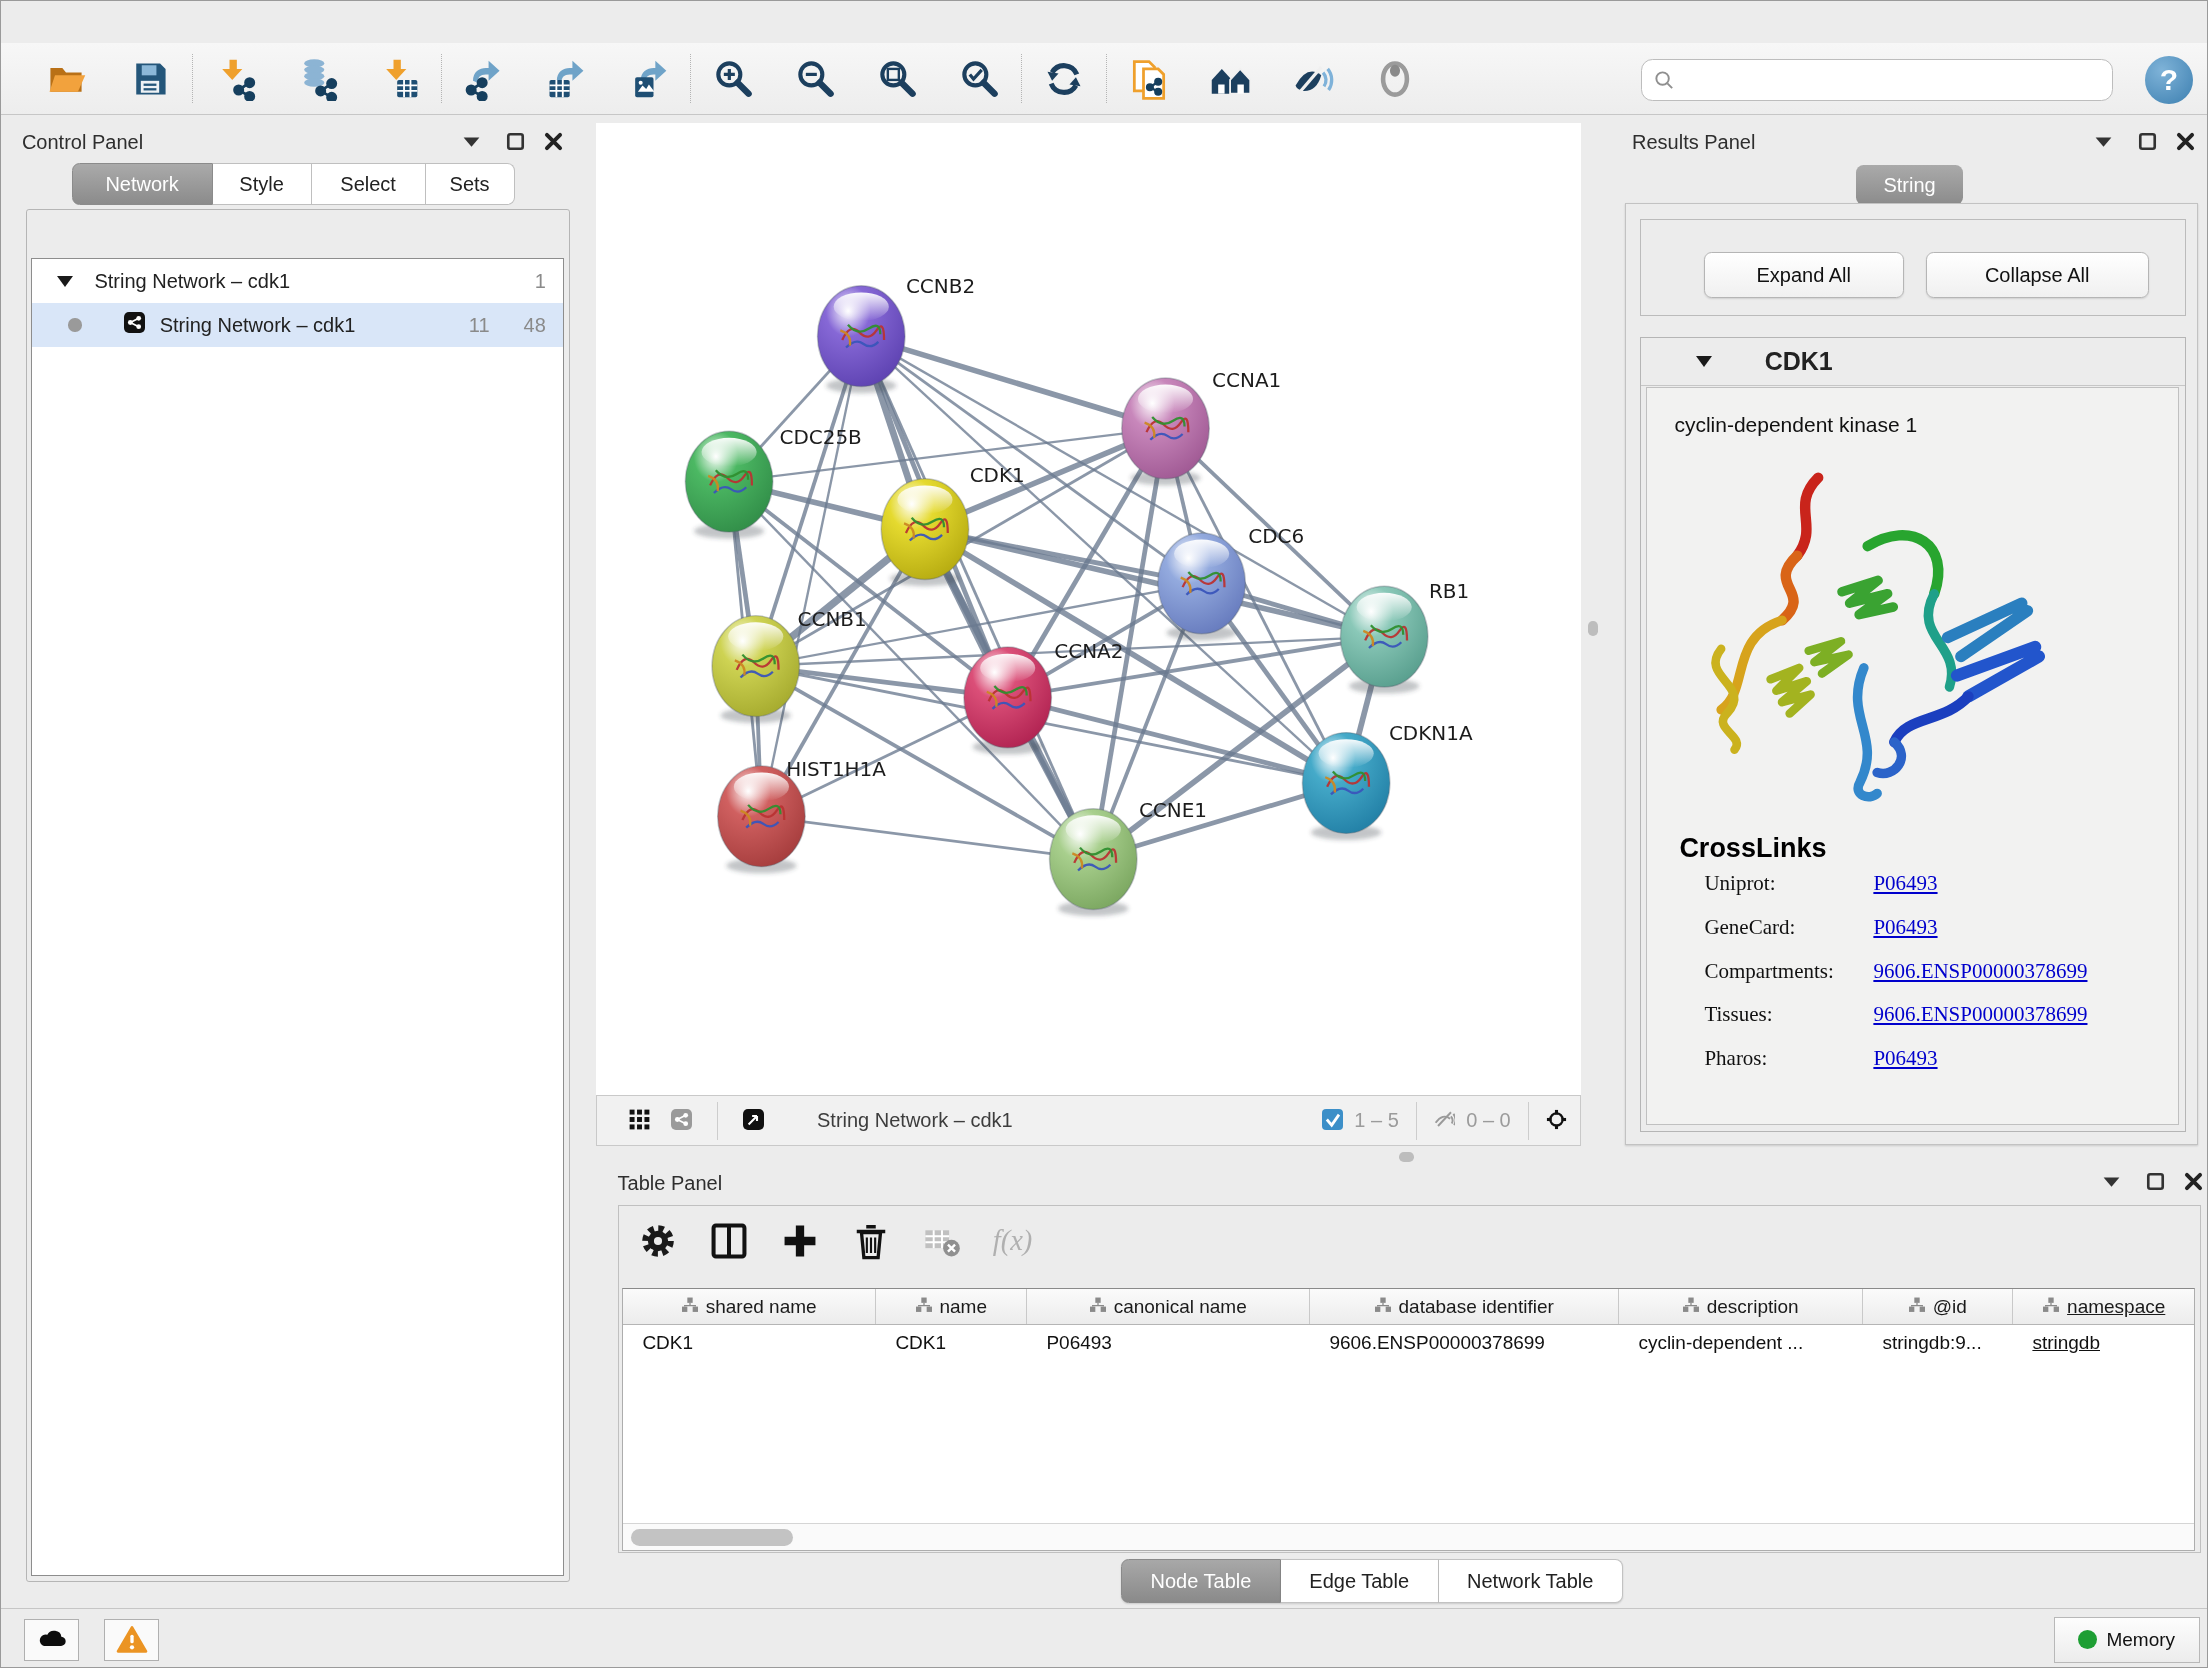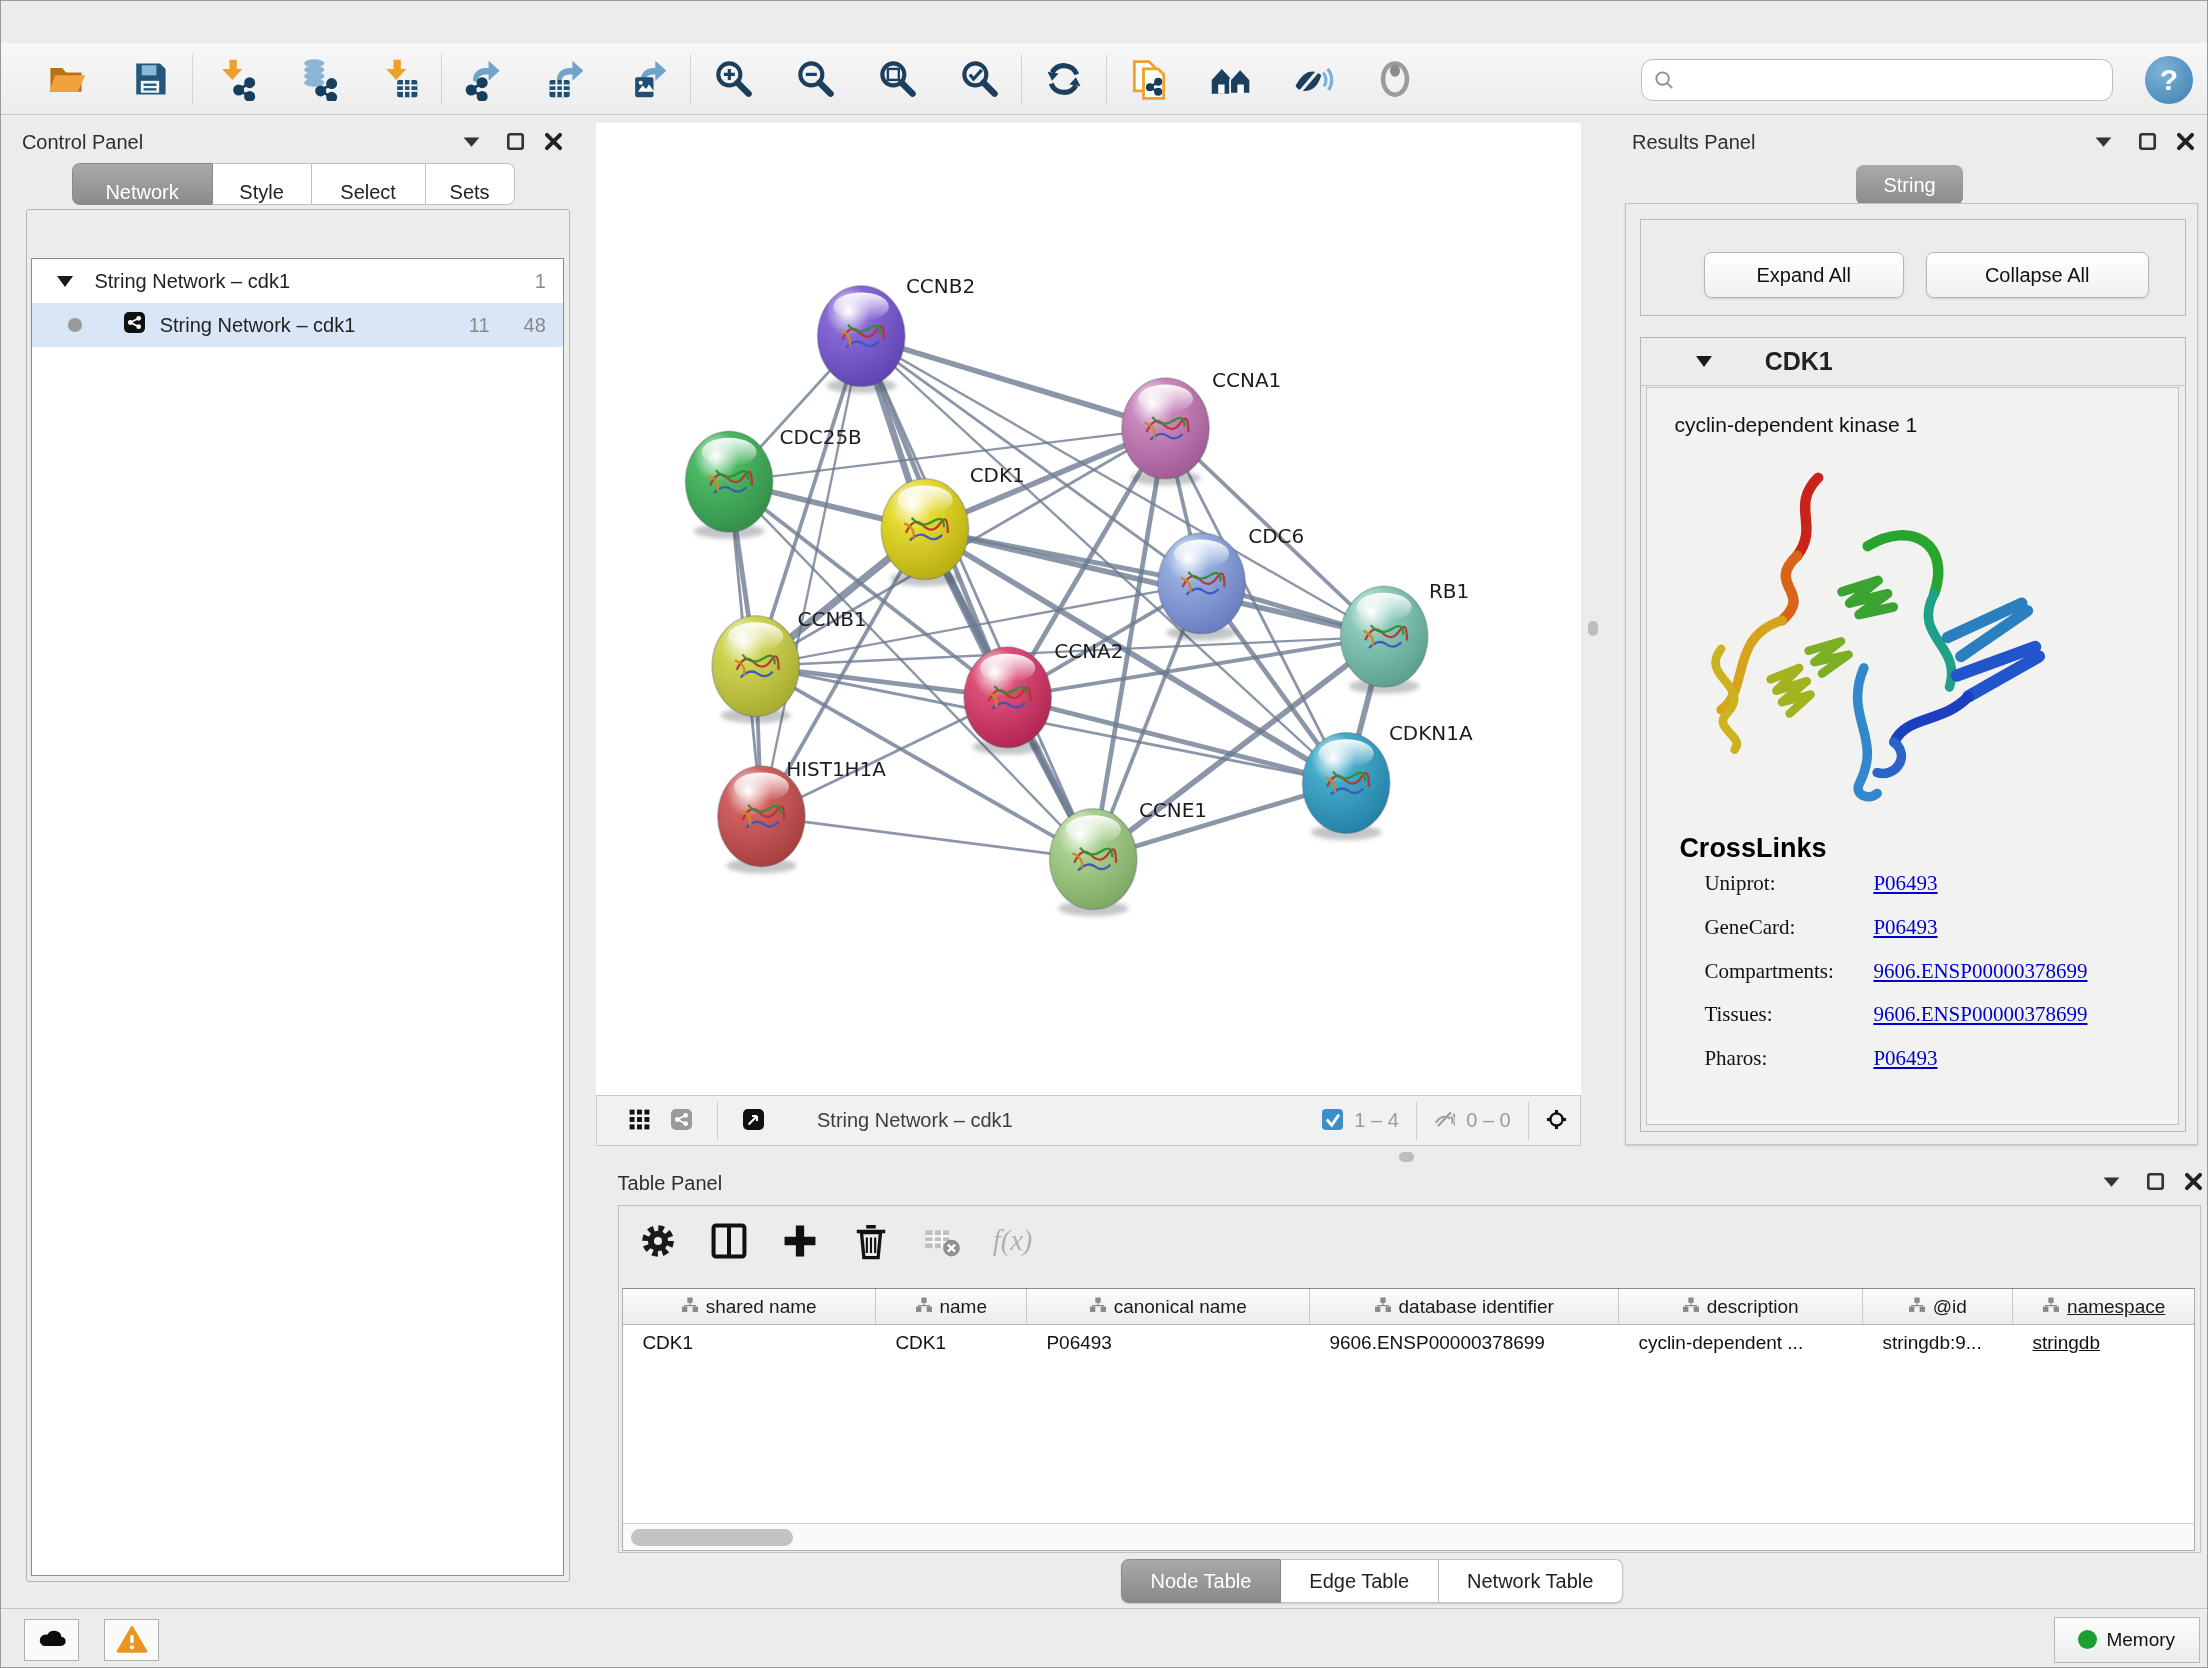--- a/index.html
+++ b/index.html
@@ -31,21 +31,21 @@
     font-weight:bold; display:flex; align-items:center; justify-content:center; }
   
   .phead-title { font-size:20px; color:#2e2e2e; }
   .win-ico { display:inline-block; }
   .win-ico svg { width:21px; height:21px; }
   
   .cp { position:absolute; left:7.6px; top:120px; width:563px; height:1469px; }
   .cp-head { position:absolute; left:13.3px; top:7.6px; right:7.6px; height:28.5px; display:flex; align-items:center; }
   .cp-head .sp { flex:1; }
   .cp-tabs { position:absolute; left:63px; top:42px; height:42px; display:flex; }
-  .seg { height:42px; display:flex; align-items:flex-end; justify-content:center; font-size:20px;
+  .seg { height:42px; display:flex; align-items:center; justify-content:center; font-size:20px;
     background:#fff; border:1px solid #bfbfbf; border-left:none; color:#222; }
   .seg:first-child { border-left:1px solid #bfbfbf; border-radius:7.6px 0 0 7.6px; }
   .seg:last-child { border-radius:0 7.6px 7.6px 0; }
   .seg.active { background:linear-gradient(#aaaaaa,#8b8b8b); color:#fff; border-color:#8b8b8b; }
   .cp-box { position:absolute; left:17px; top:88px; width:544px; height:1373px;
     border:1px solid #b5b5b5; border-radius:2.9px; background:#ececec; }
   .cp-selbar { position:absolute; left:0; top:0; width:100%; height:46px; display:flex; align-items:center; padding:0 13.3px; }
   .cp-selbar .lbl { flex:1; text-align:center; font-size:20px; color:#111; }
   .cp-tree { position:absolute; left:4.8px; top:48px; right:4.8px; bottom:4.8px; background:#fff; border:1px solid #8d8d8d; }
   .tree-row { height:44px; display:flex; align-items:center; font-size:20px; }
@@ -661,21 +661,21 @@
     <span class="win-ico" style="margin-left:25px"><svg viewBox="0 0 30 30" width="32" height="32">
           <rect width="30" height="30" rx="7" fill="#111"></rect>
           <path d="M8 22L20 10M20 10h-7M20 10v7" stroke="#fff" stroke-width="3" fill="none"></path>
         </svg></span>
     <span class="net-title" style="margin-left:53px">String Network – cdk1</span>
     <span style="flex:1"></span>
     <span class="win-ico"><svg viewBox="0 0 26 26" width="28.5" height="28.5">
           <rect width="26" height="26" rx="5" fill="#3c8fc8"></rect>
           <path d="M6 13l6 7 9-13" stroke="#fff" stroke-width="3.4" fill="none"></path>
         </svg></span>
-    <span class="cnt-gray" style="margin-left:11.4px">1 – 4</span>
+    <span class="cnt-gray" style="margin-left:11.4px">1 – 5</span>
     <span class="ntsep" style="margin:0 17px"></span>
     <span class="win-ico"><svg viewBox="0 0 26 26" width="30" height="30">
           <g stroke="#9a9a9a" fill="none" stroke-width="2.4">
             <path d="M2 17Q11 5 20 12"></path>
             <path d="M5 21L21 4"></path>
             <path d="M21 9a8 8 0 0 1 1 9M24 6a13 13 0 0 1 1 14"></path>
           </g>
         </svg></span>
     <span class="cnt-gray" style="margin-left:11.4px">0 – 0</span>
     <span class="ntsep" style="margin:0 17px"></span>

